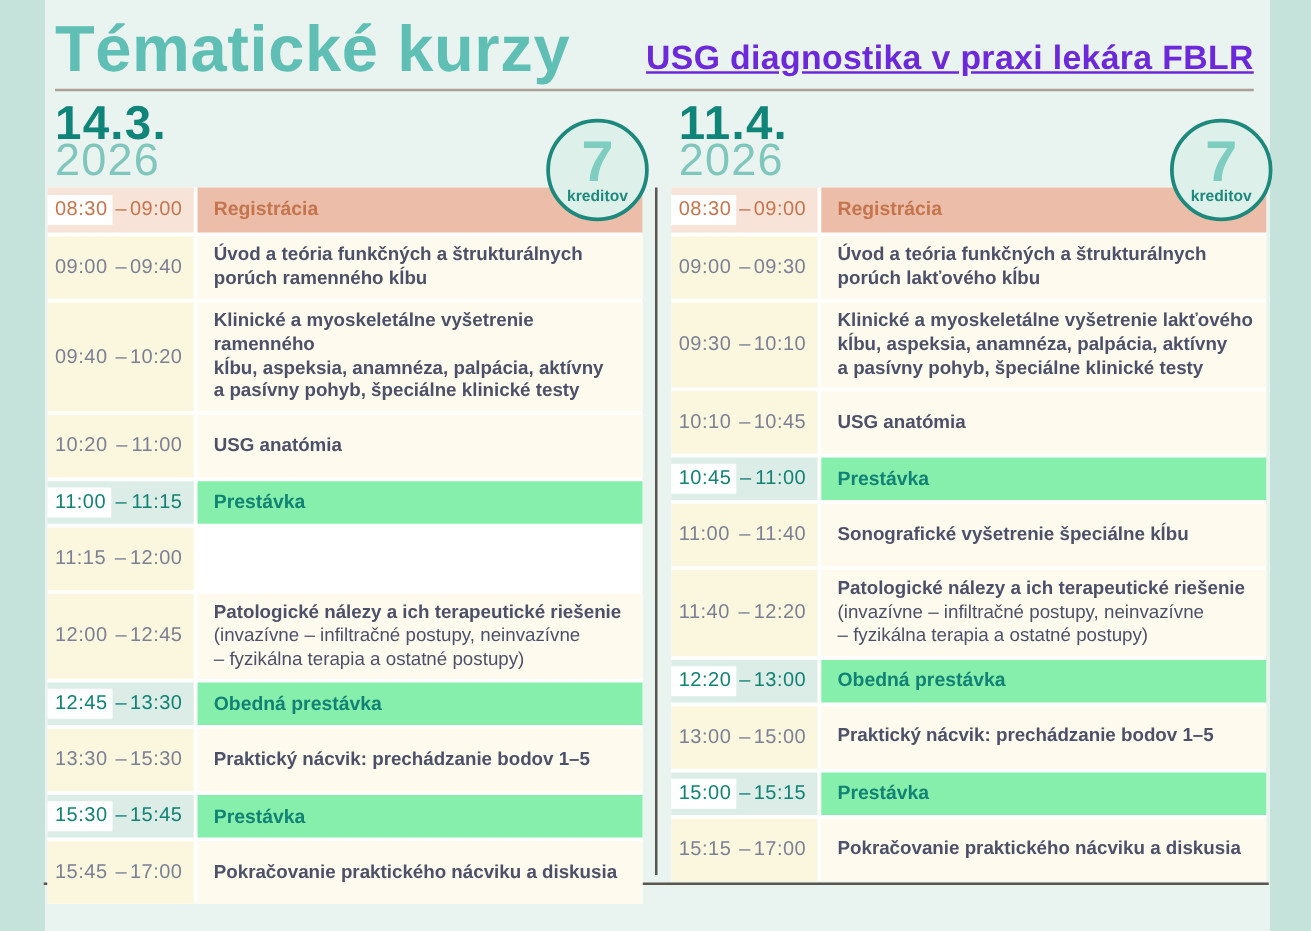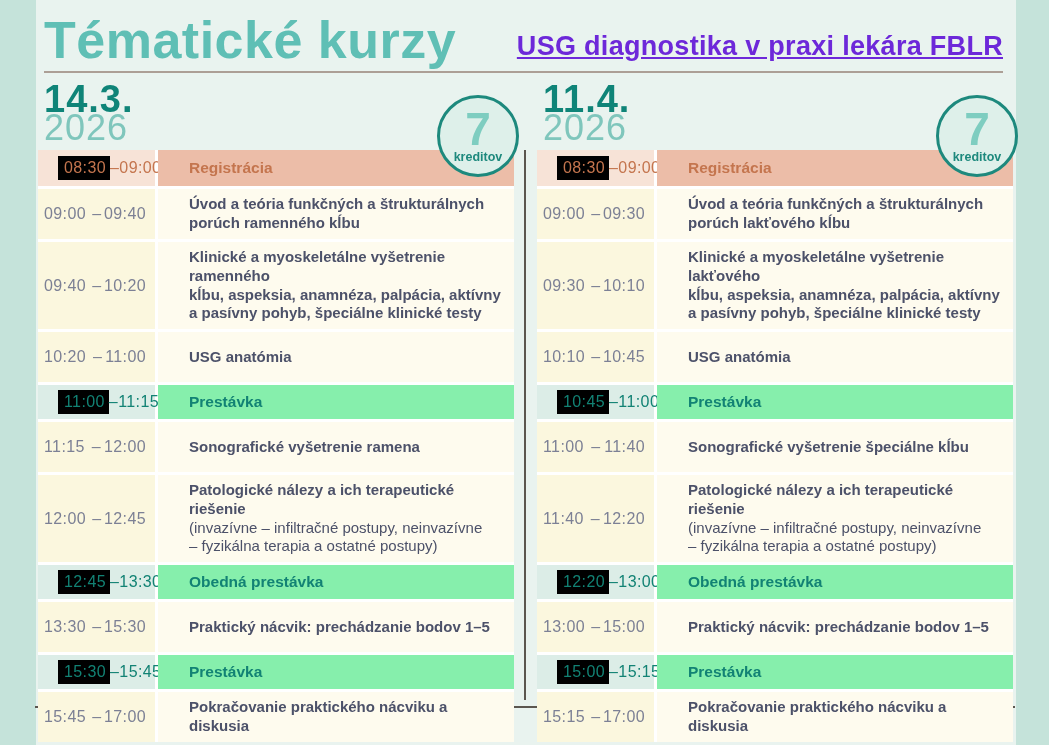--- a/index.html
+++ b/index.html
@@ -66,26 +66,26 @@
     flex:none;width:117px;box-sizing:border-box;
     display:flex;align-items:center;justify-content:space-between;
     padding-right:9px;
     font-size:16px;letter-spacing:0.4px;
   }
   .time-start{display:inline-block;padding:3px 4px 3px 6px;}
   .row-normal .time-cell{background:#fbf7de;color:#7c8095;}
   .row-registration .time-cell{background:#f7e3d7;color:#c4754e;}
   .row-break .time-cell{background:#dcede7;color:#128274;}
   .row-registration .time-start,
-  .row-break .time-start{background:#000000;margin-left:20px;}
+  .row-break .time-start{background:#ffffff;}
 
   .content-cell{
     flex:1;box-sizing:border-box;
     display:flex;flex-direction:column;justify-content:center;
-    padding:6px 10px 6px 31px;
+    padding:6px 10px 6px 13px;
   }
   .row-normal .content-cell{background:#fefbee;}
   .row-registration .content-cell{background:#ecbda8;}
   .row-break .content-cell{background:#86efac;}
 
   .activity-title{
     font-size:15px;font-weight:bold;color:#4c5169;line-height:1.25;white-space:pre-line;
   }
   .row-registration .activity-title{color:#c4754e;font-size:15.5px;}
   .row-break .activity-title{color:#128274;font-size:15.5px;}
@@ -171,23 +171,20 @@
           <div class="content-cell">
             <div class="activity-title">Prestávka</div>
           </div>
         </div>
         <div class="row row-normal lines-1">
           <div class="time-cell">
             <span class="time-start">11:15</span>
             <span class="time-dash">–</span>
             <span class="time-end">12:00</span>
           </div>
-          <div class="content-cell">
-            <div class="activity-title">Sonografické vyšetrenie ramena</div>
-          </div>
         </div>
         <div class="row row-normal lines-3">
           <div class="time-cell">
             <span class="time-start">12:00</span>
             <span class="time-dash">–</span>
             <span class="time-end">12:45</span>
           </div>
           <div class="content-cell">
             <div class="activity-title">Patologické nálezy a ich terapeutické riešenie</div>
             <div class="activity-note">(invazívne – infiltračné postupy, neinvazívne

